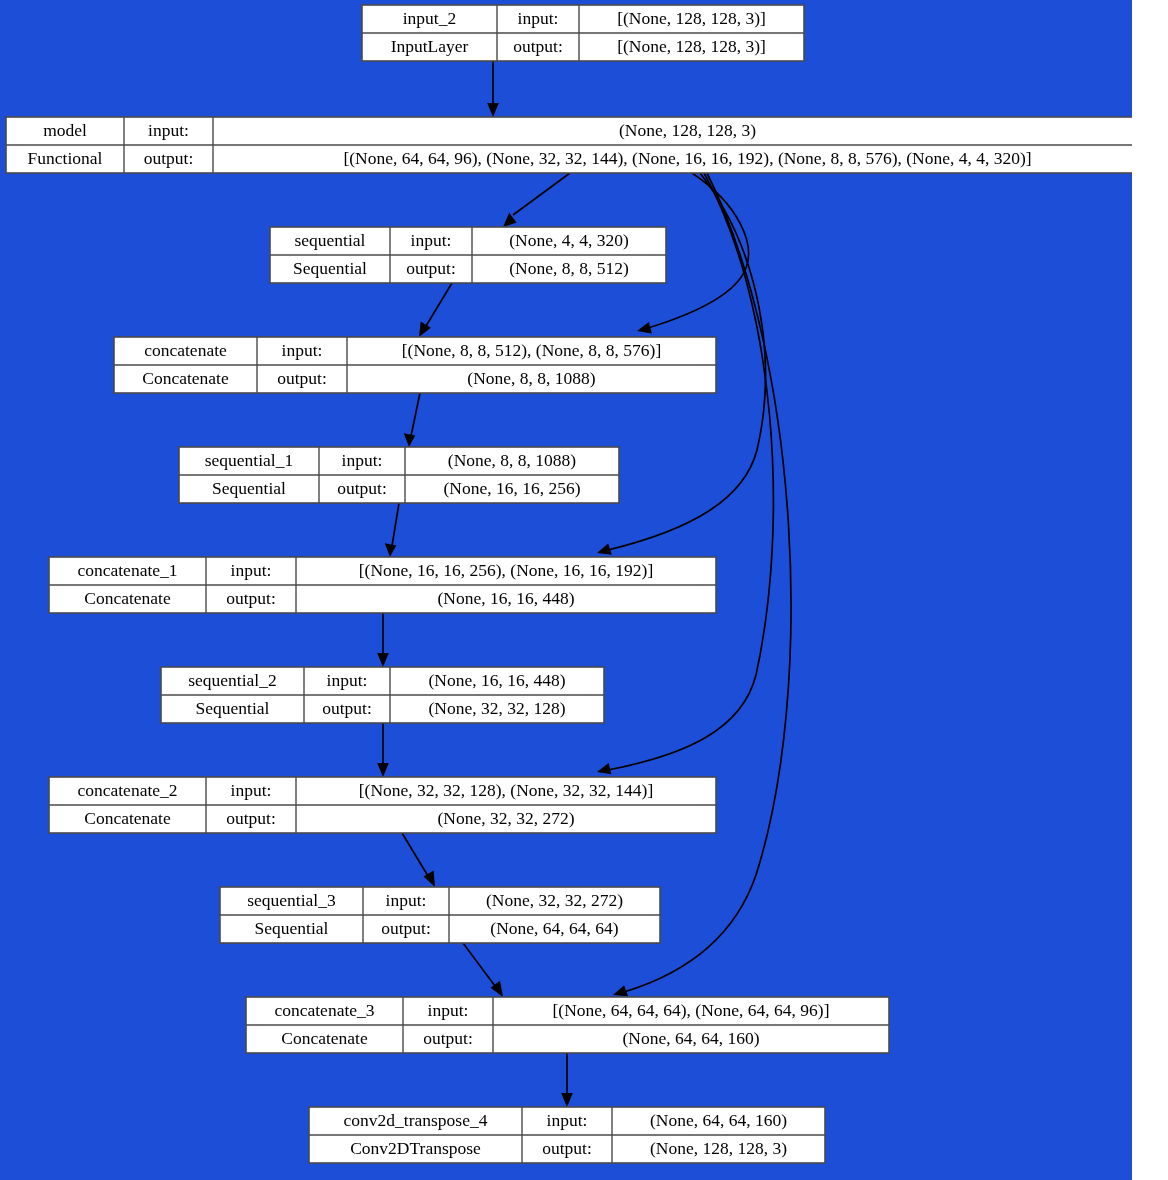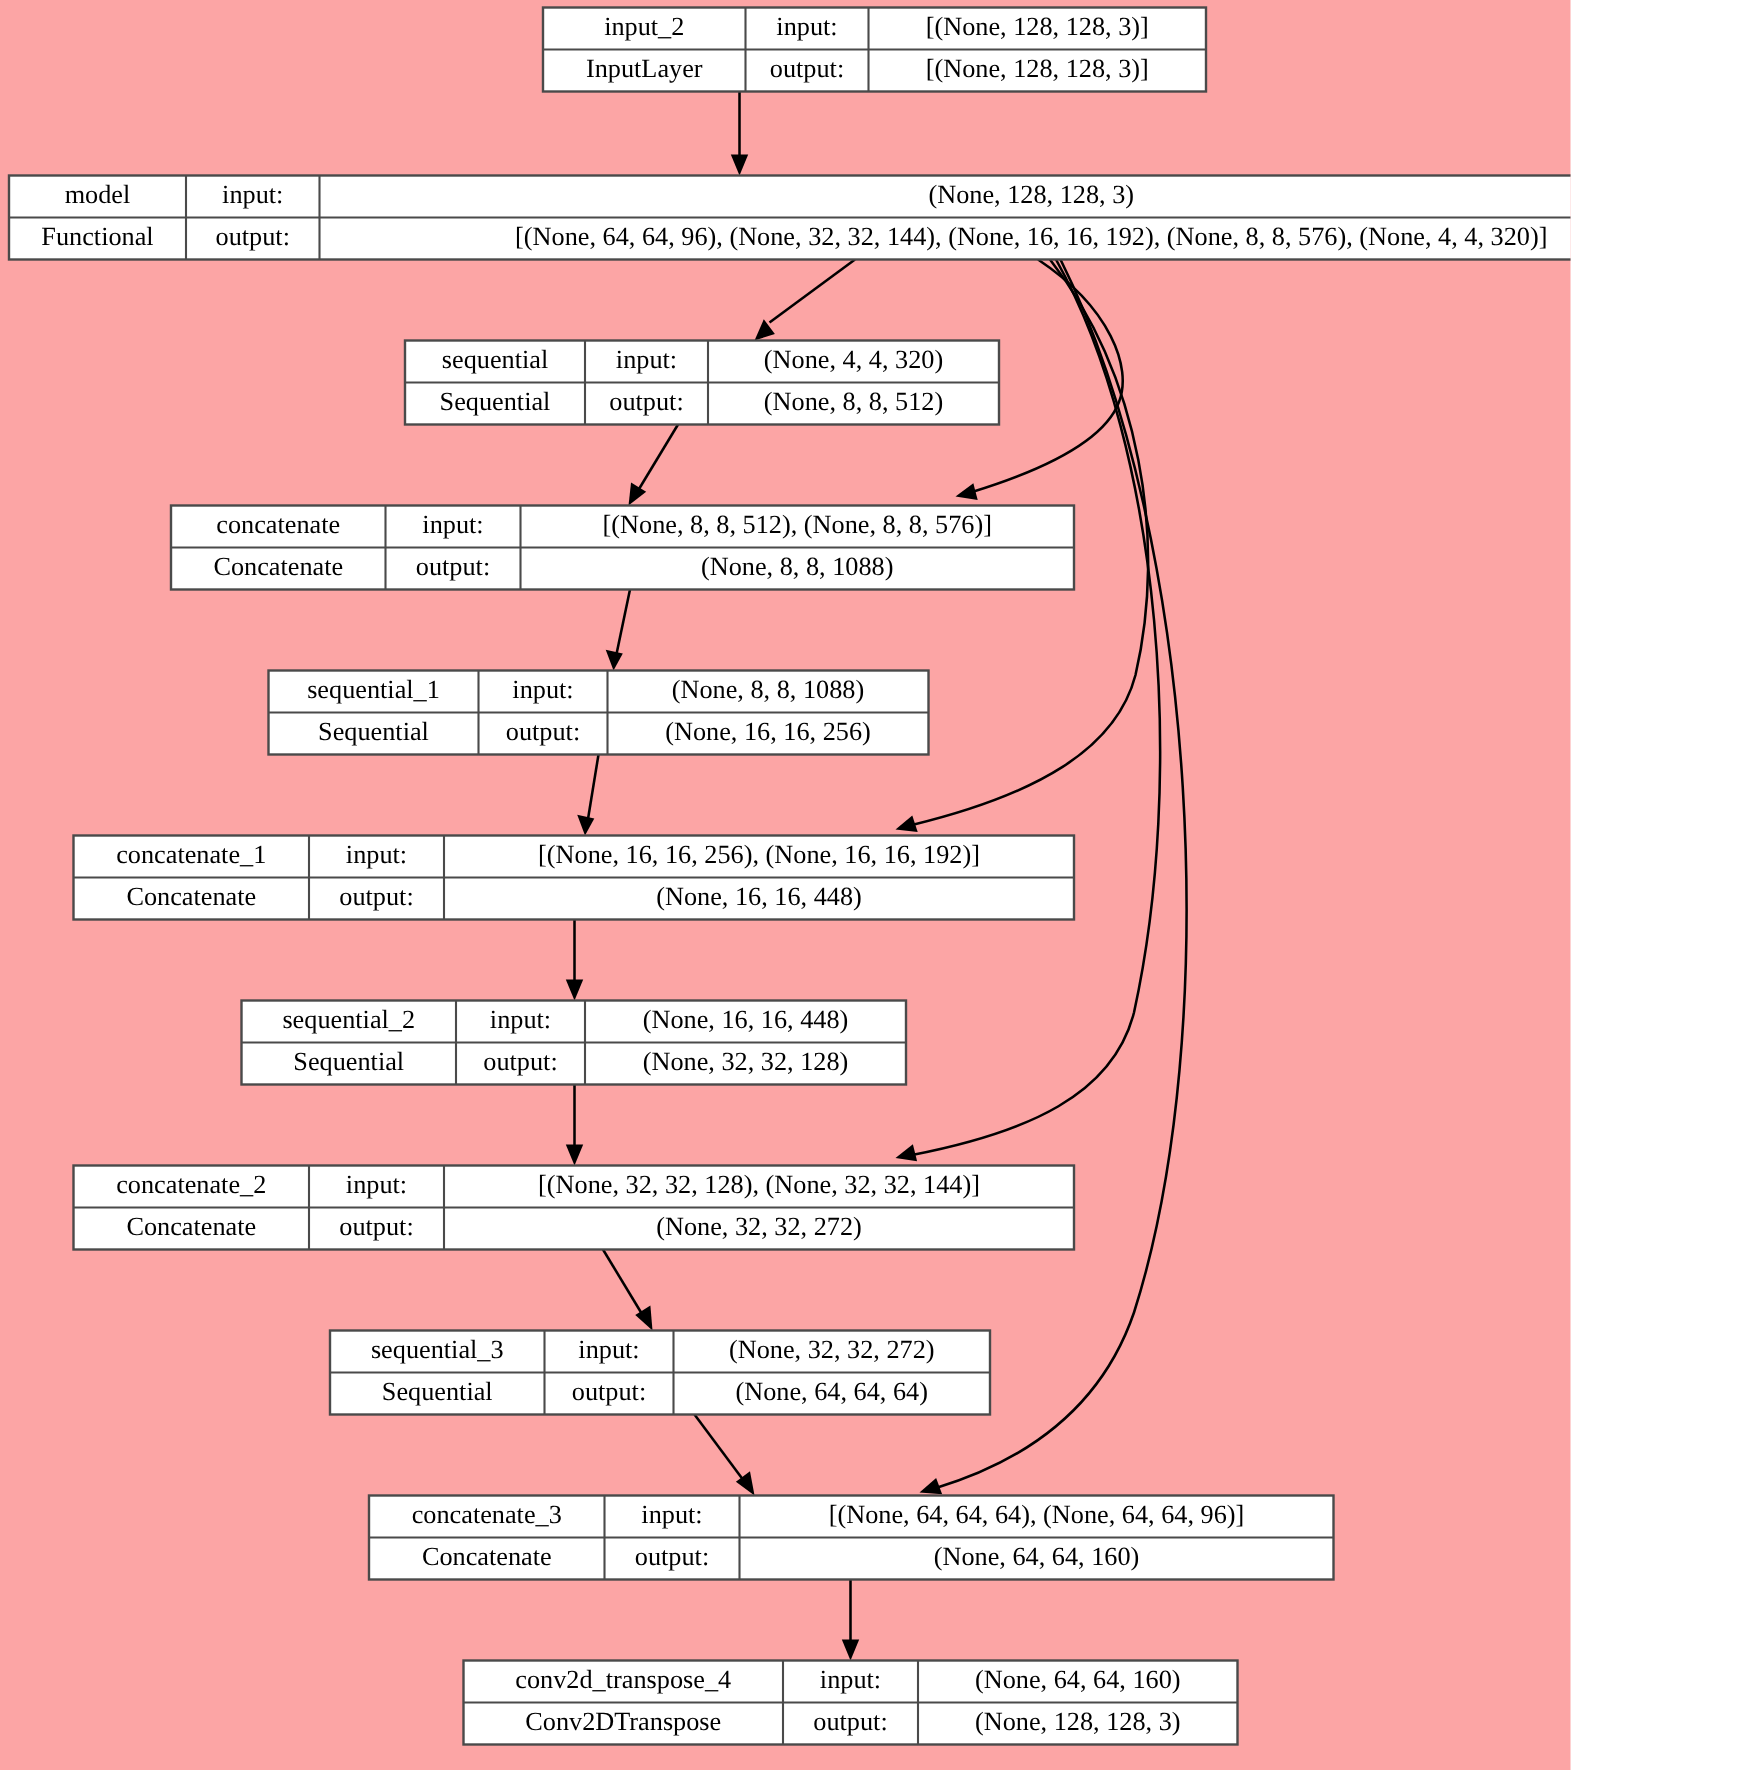--- a/index.html
+++ b/index.html
@@ -2,23 +2,23 @@
 <html><head>
 <meta charset="utf-8">
 <style>
   html, body {
     margin: 0;
     padding: 0;
     background: #ffffff;
   }
   #canvas {
     position: relative;
-    width: 1047px;
+    width: 1132px;
     height: 1180px;
-    background: #fca5a5;
+    background: #1d4ed8;
     font-family: "Liberation Serif", "DejaVu Serif", serif;
     overflow: hidden;
   }
   svg.graph {
     position: absolute;
     left: 0;
     top: 0;
     width: 1168px;
     height: 1180px;
   }

